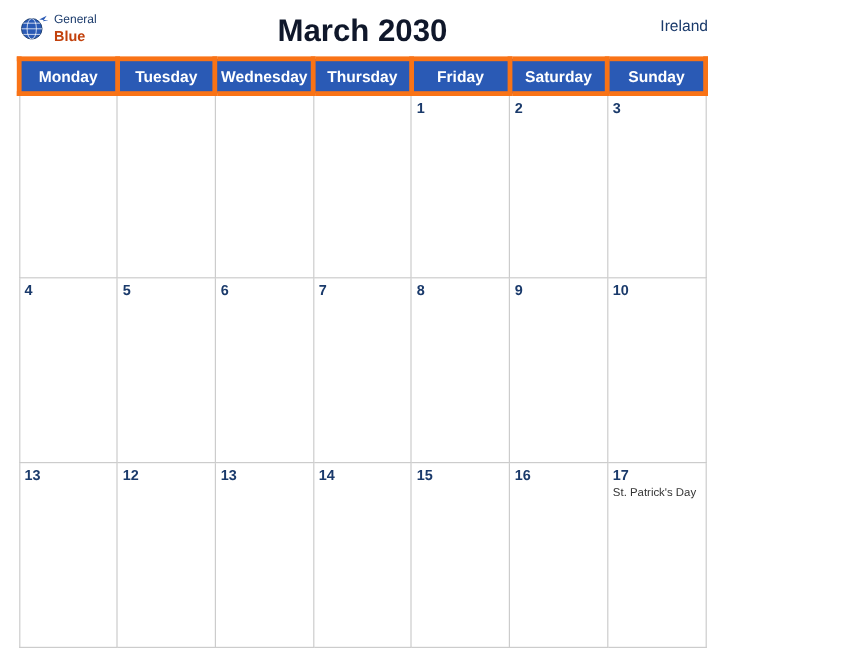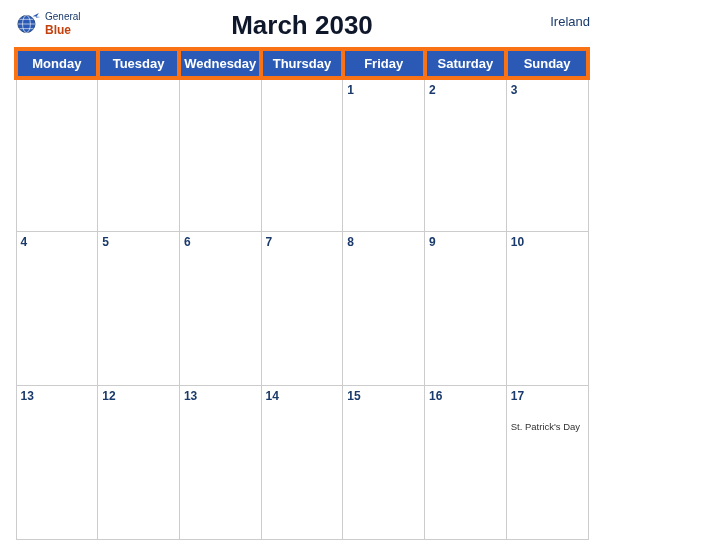--- a/index.html
+++ b/index.html
@@ -83,21 +83,21 @@
     }
     .day-number {
       font-size: 12px;
       color: #1a3a6b;
       font-weight: bold;
       display: block;
     }
     .event-label {
       font-size: 9.5px;
       color: #333;
-      margin-top: 18px;
+      margin-top: 2px;
       display: block;
       line-height: 1.3;
     }
     .empty-cell {
       background: #fff;
     }
   </style>
 </head>
 <body>
 

